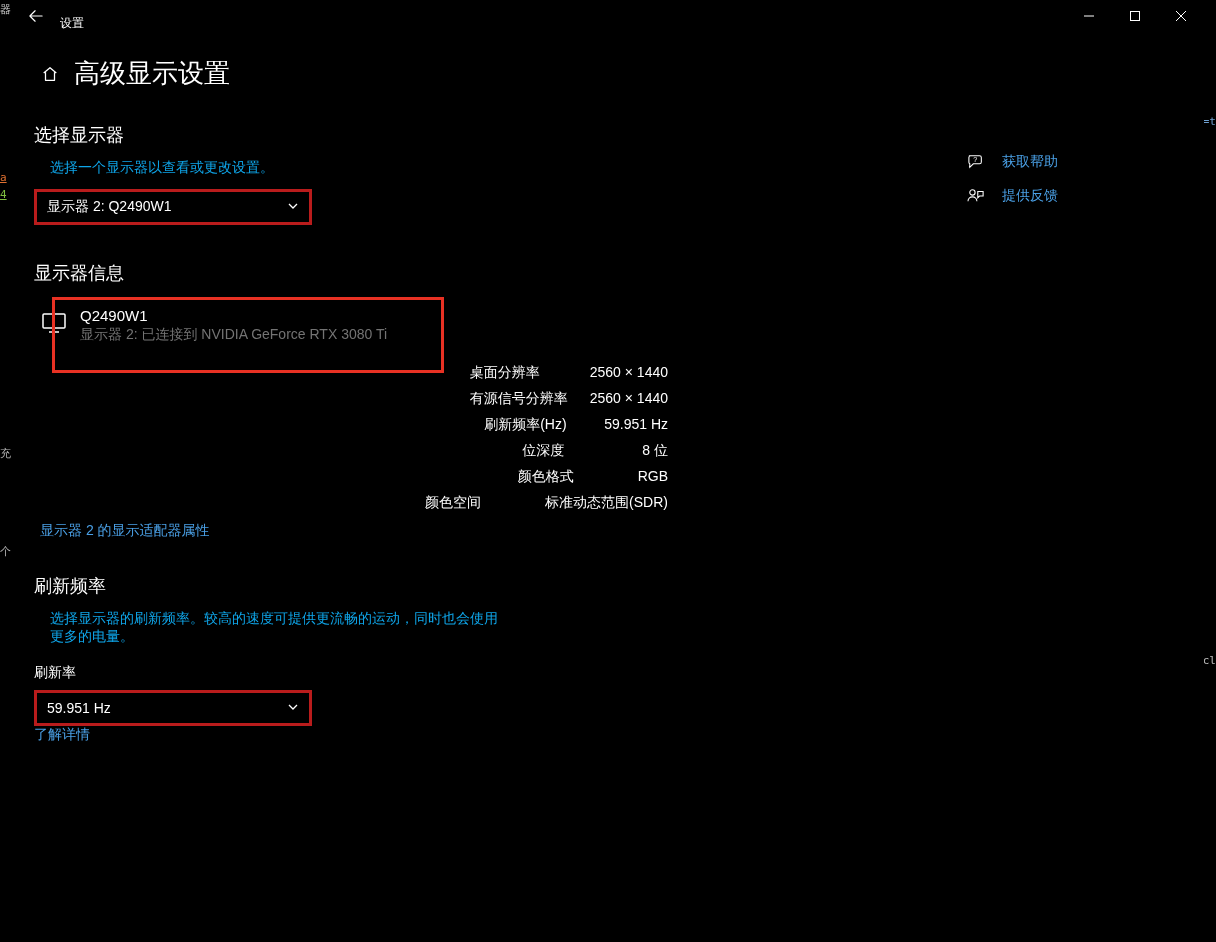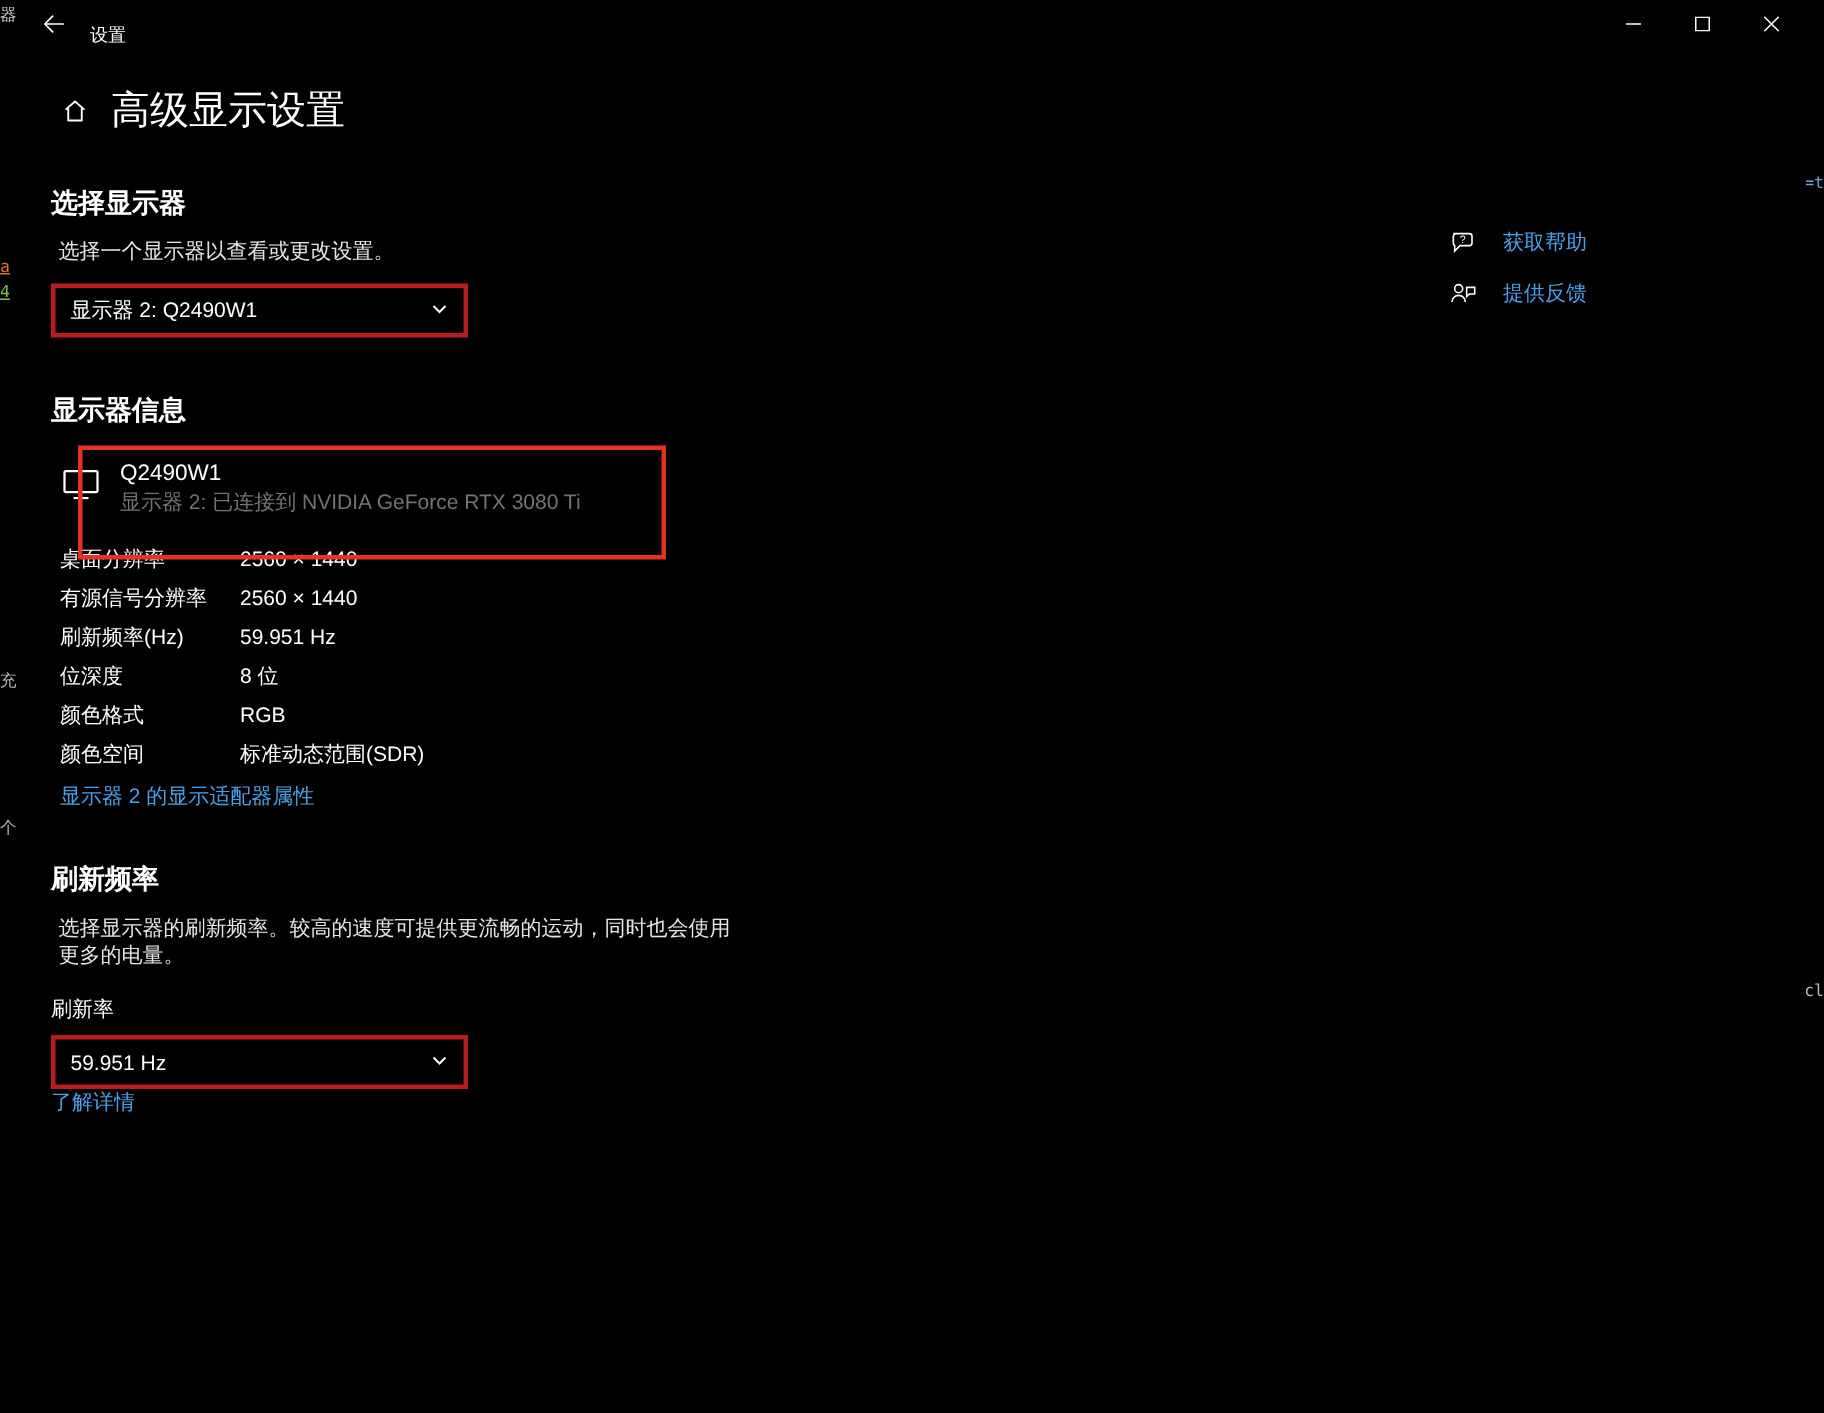--- a/index.html
+++ b/index.html
@@ -33,22 +33,22 @@
 .caption-btn svg{pointer-events:none;}
 
 .content{
   position:relative;
   padding:24px 24px 0 18px;
 }
 .header-row{display:flex;align-items:center;margin-bottom:32px;}
 .home-btn{width:32px;height:32px;display:flex;align-items:center;justify-content:center;cursor:pointer;margin-right:8px;}
 .page-title{font-size:26px;font-weight:400;margin:0;}
 
-.subhead{font-size:18px;font-weight:700;margin:0 0 12px 0;}
-.help-text{color:#e5e5e5;font-size:14px;margin:0 0 12px 5px;}
+.subhead{font-size:18px;font-weight:400;margin:0 0 12px 0;}
+.help-text{color:#0ea5e9;font-size:14px;margin:0 0 12px 16px;}
 
 .dropdown{
   width:278px;height:36px;
   border:3px solid #b91c1c;
   box-sizing:border-box;
   display:flex;align-items:center;
   padding:0 10px;
   cursor:pointer;
 }
 .dropdown .dd-text{flex:1 1 auto;}
@@ -62,21 +62,21 @@
   width:386px;
   height:70px;
   pointer-events:none;
 }
 .monitor-block{display:flex;align-items:flex-start;padding:10px 6px;}
 .mon-icon{width:28px;height:28px;margin-right:12px;display:flex;align-items:center;justify-content:center;margin-top:2px;}
 .mon-name{font-size:15px;}
 .mon-sub{color:#737373;font-size:14px;margin-top:2px;}
 
 .kv-list{margin-top:6px;}
-.kv-row{display:flex;padding:4px 6px;font-size:14px;}
+.kv-row{display:flex;padding:4px 6px;font-size:14px;justify-content:flex-end;}
 .kv-key{width:120px;color:#fff;}
 .kv-val{color:#fff;}
 .link{color:#4aa0e6;font-size:14px;cursor:pointer;display:inline-block;}
 
 .refresh-section{margin-top:28px;}
 .label-small{font-size:14px;margin-bottom:8px;}
 
 .side-links{position:absolute;right:40px;top:120px;width:200px;}
 .side-link{display:flex;align-items:center;color:#4aa0e6;font-size:14px;margin-bottom:14px;cursor:pointer;}
 .side-link .si{width:24px;height:20px;display:flex;align-items:center;justify-content:center;color:#fff;margin-right:14px;}

